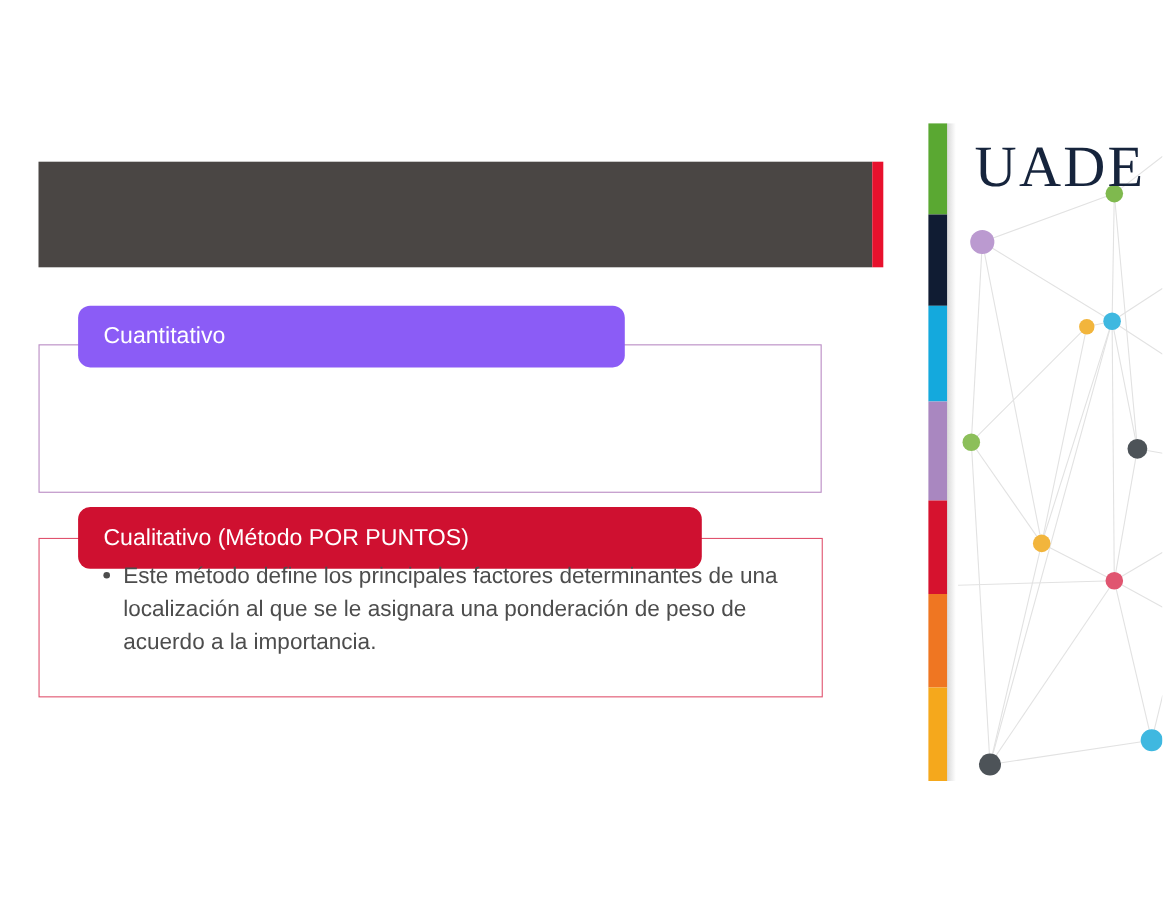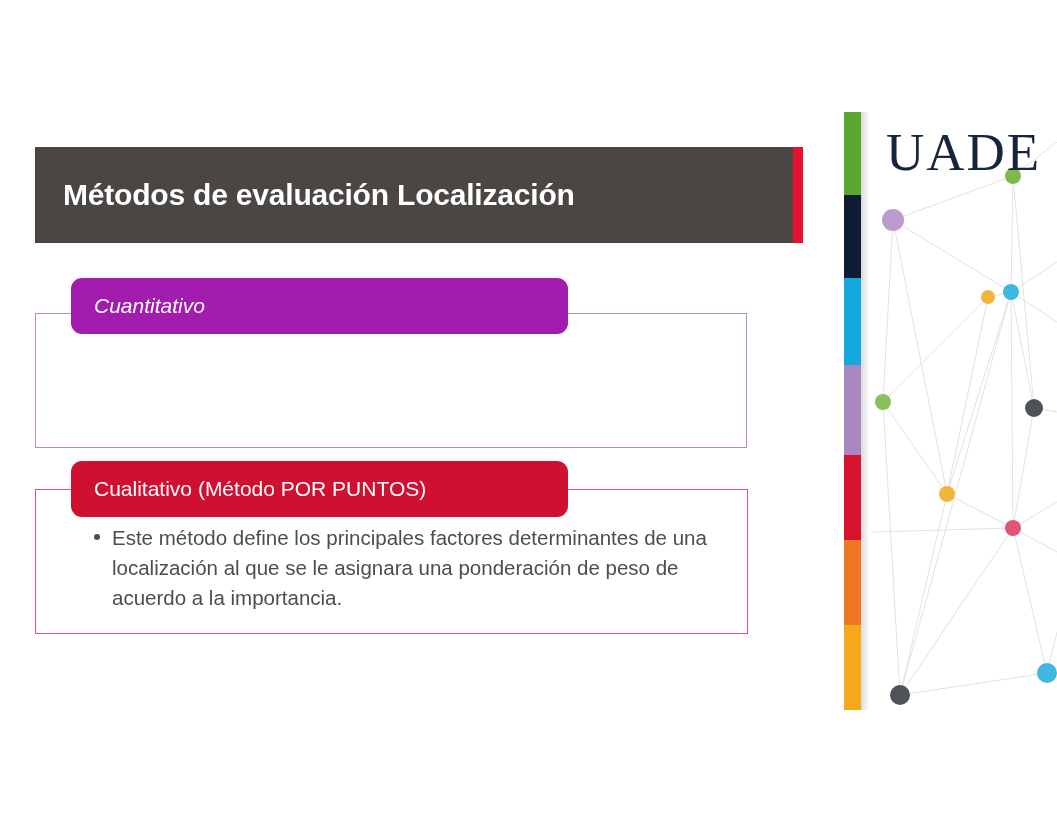--- a/index.html
+++ b/index.html
@@ -122,25 +122,25 @@
   #block-qual { left: 35px; top: 461px; width: 714px; height: 174px; }
   #qual-outline {
     top: 28px;
     width: 713px;
     height: 145px;
     border-color: #e0536e;
   }
   #qual-pill {
     left: 36px;
     top: 0;
-    width: 497px;
+    width: 567px;
     height: 56px;
     background: #cf1030;
   }
-  #qual-body { left: 55px; top: 62px; width: 640px; }
+  #qual-body { left: 55px; top: 48px; width: 640px; }
 
   
   #right-panel {
     position: absolute;
     left: 843px;
     top: 112px;
     width: 214px;
     height: 598px;
     overflow: hidden;
   }
@@ -181,26 +181,25 @@
   }
 </style>
 </head>
 <body>
 
 <div id="slide">
 
   <div id="title-banner">
     <div id="title-banner-bg" style="background: rgb(74, 70, 68);"></div>
     <div id="title-banner-accent" style="background: rgb(232, 17, 45);"></div>
-    <div id="title-text" style="color: rgb(255, 255, 255);">Métodos de evaluación Localización</div>
   </div>
 
   <div id="block-quant" class="content-block">
     <div id="quant-outline" class="block-outline" style="border-color: rgb(185, 139, 196);"></div>
-    <div id="quant-pill" class="block-pill" style="background: #a21caf; font-style: italic;">Cuantitativo</div>
+    <div id="quant-pill" class="block-pill" style="background: #8b5cf6;">Cuantitativo</div>
   </div>
 
   <div id="block-qual" class="content-block">
     <div id="qual-outline" class="block-outline" style="border-color: rgb(224, 83, 110);"></div>
     <div id="qual-pill" class="block-pill" style="background: rgb(207, 16, 48);">Cualitativo (Método POR PUNTOS)</div>
     <div id="qual-body" class="block-body">
       <div class="bullet-row">
         <span class="bullet-dot"></span>
         <span>Este método define los principales factores determinantes de una localización al que se le asignara una ponderación de peso de acuerdo a la importancia.</span>
       </div>

